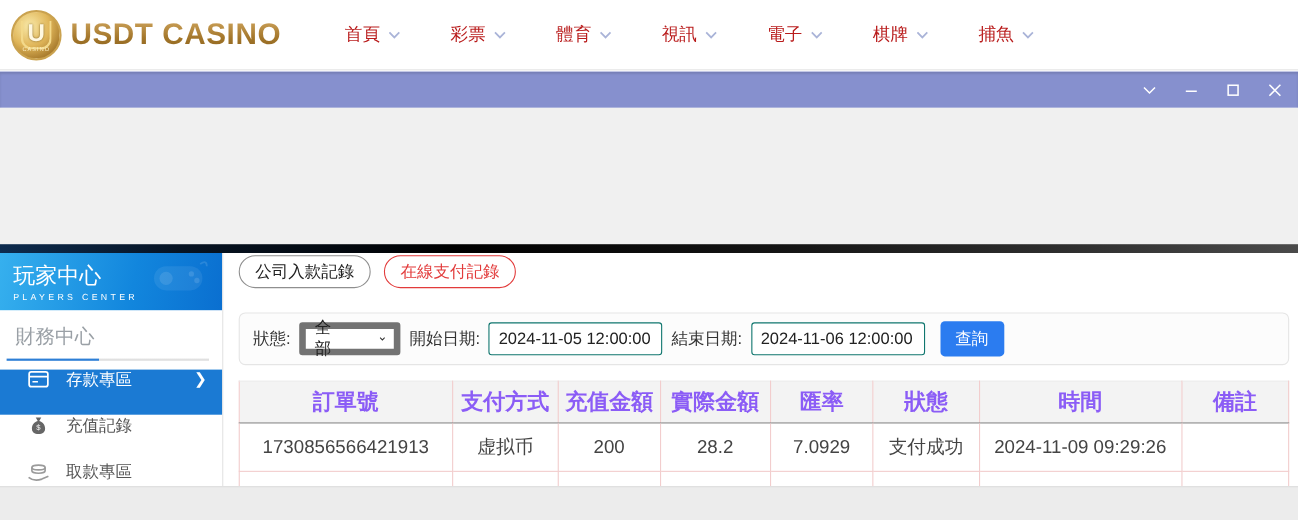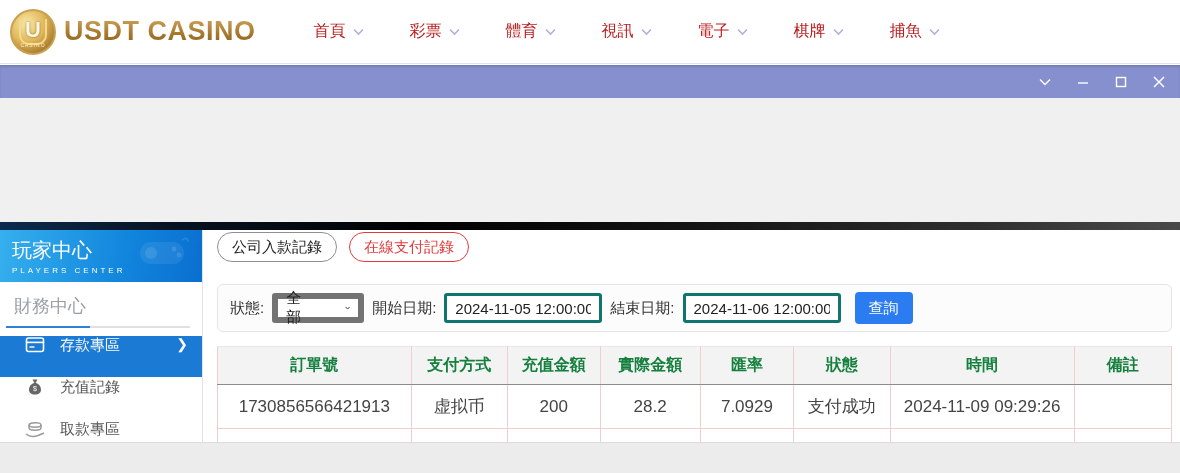--- a/index.html
+++ b/index.html
@@ -66,29 +66,29 @@
          font-size:15px; background:#fff; cursor:pointer; }
   .tab.plain { border:1px solid #8f8f8f; color:#222; }
   .tab.active { border:1px solid #e23b3b; color:#e23b3b; }
 
   .filterbox { margin:22px 8px 0 14px; height:48px; border:1px solid #e5e5e5; border-radius:6px;
                background:#fcfcfc; display:flex; align-items:center; padding-left:12px; gap:8px; }
   .f-label { font-size:15px; color:#333; }
   .f-select { width:92px; height:30px; border:6px solid #737373; border-radius:3px; background:#fff;
               display:flex; align-items:center; justify-content:flex-end; padding:0 8px; cursor:pointer;gap:43px; }
   .f-select span { font-size:15px; color:#222; }
-  .f-input { width:158px; height:30px; border:3px solid #0f766e; border-radius:3px; font-size:15px;
+  .f-input { width:158px; height:30px; border:1px solid #0f766e; border-radius:3px; font-size:15px;
              color:#222; padding:0 8px; font-family:"Liberation Sans",sans-serif; background:#fff; }
   .f-btn { margin-left:6px; height:32px; padding:0 14px; background:#2b7cf0; color:#fff; border:none;
            border-radius:4px; font-size:15px; cursor:pointer; font-family:"Liberation Sans",sans-serif; }
 
   .tablewrap { margin:14px 8px 0 14px; }
   table { width:100%; border-collapse:collapse; table-layout:fixed; }
   thead th { background:#f3f3f3; border-top:1px solid #e8e8e8; border-bottom:1px solid #8c8c8c;
-             height:38px; font-size:16px; color:#15803d; font-weight:bold; }
+             height:38px; font-size:20px; color:#8b5cf6; font-weight:bold; }
   th,td { border-left:1px solid #f2cdcd; border-right:1px solid #f2cdcd; text-align:center; }
   tbody td { height:44px; font-size:17px; color:#444; border-bottom:1px solid #f2cdcd; background:#fff; }
   tbody tr.partial td { height:40px; border-bottom:none; }
 
   
   .bottomstrip { position:absolute; left:0; top:442px; width:1180px; height:31px;
                  background:#ececec; border-top:1px solid #dcdcdc; }
 </style>
 </head>
 <body>

